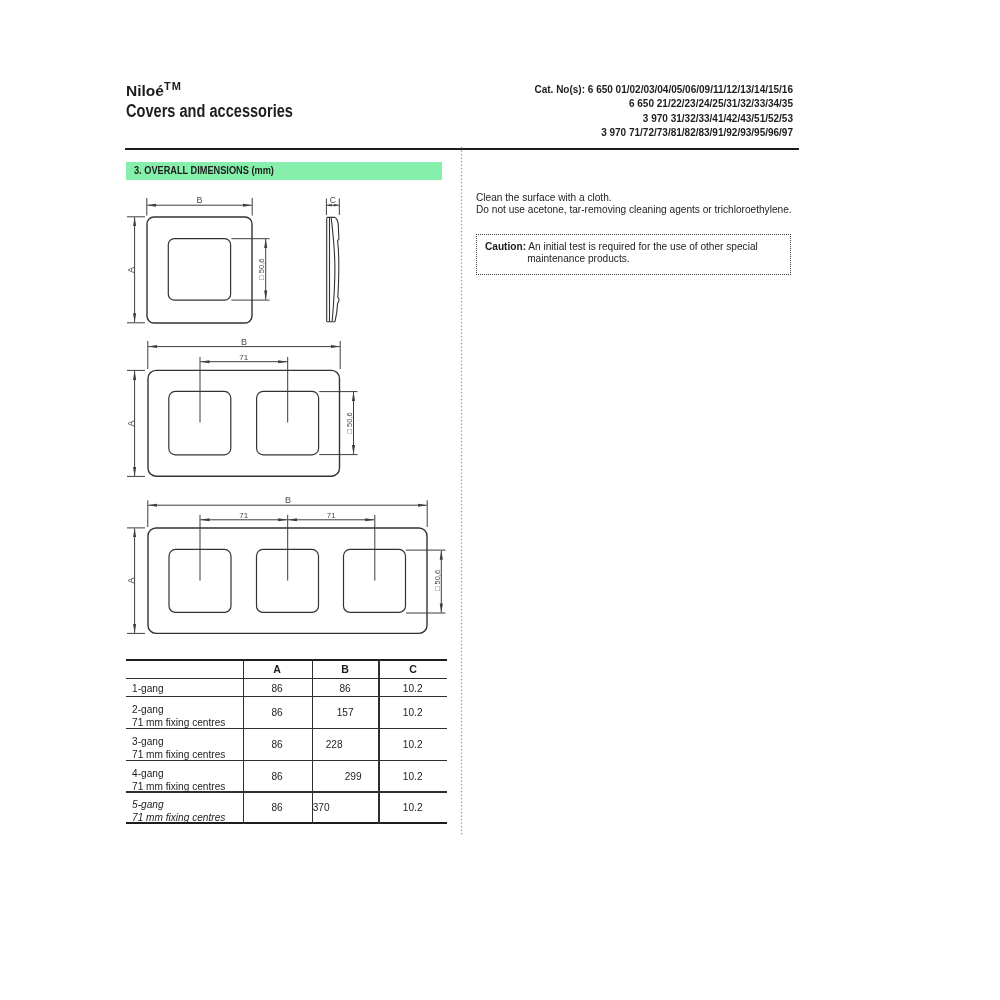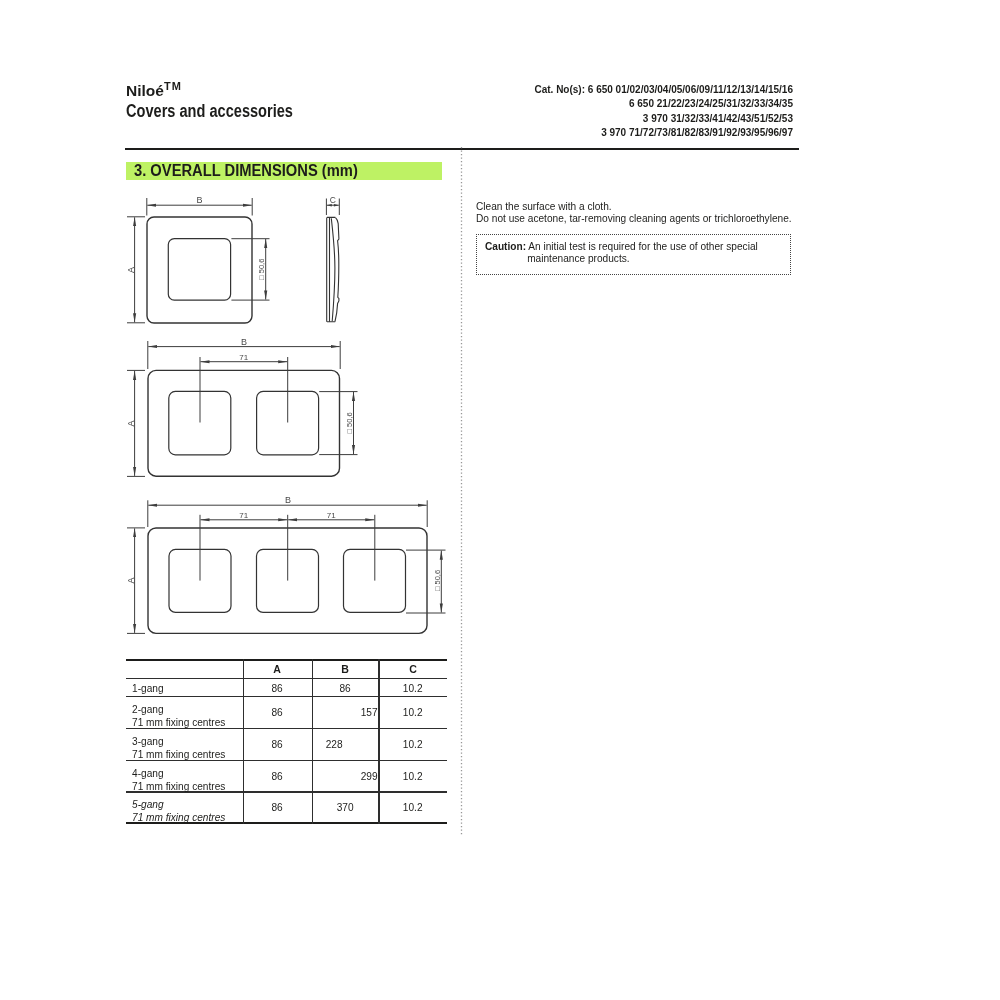--- a/index.html
+++ b/index.html
@@ -1,36 +1,36 @@
 <!DOCTYPE html>
 <html><head>
 <meta charset="utf-8">
 <style>
 html,body{margin:0;padding:0;background:#ffffff;}
 body{width:1000px;height:1000px;font-family:"Liberation Sans",sans-serif;color:#1d1d1b;}
 #page{position:relative;width:1000px;height:1000px;overflow:hidden;}
 .abs{position:absolute;}
 .cx{display:inline-block;transform:scaleX(0.92);transform-origin:0 50%;white-space:pre;}
 .cxc{display:inline-block;transform:scaleX(0.92);transform-origin:50% 50%;white-space:pre;}
-.bar{background:#bef264;color:#1d1d1b;font-weight:bold;font-size:16px;}
+.bar{background:#86efac;color:#1d1d1b;font-weight:bold;font-size:10px;}
 </style>
 </head>
 <body>
 <div id="page">
 
 <div class="abs" style="left:126px;top:83.0px;font-size:15.5px;line-height:15.5px;font-weight:bold;">Niloé<span style="font-size:11px;position:relative;top:-6.0px;letter-spacing:1.2px;">TM</span></div>
 <div class="abs" style="left:126px;top:102.2px;font-size:18px;line-height:18px;font-weight:bold;"><span class="cx" style="transform:scaleX(0.81);">Covers and accessories</span></div>
 
 <div class="abs" style="left:400px;top:82.6px;width:393px;text-align:right;font-size:10px;line-height:14.5px;font-weight:bold;">Cat. No(s): 6 650 01/02/03/04/05/06/09/11/12/13/14/15/16<br>6 650 21/22/23/24/25/31/32/33/34/35<br>3 970 31/32/33/41/42/43/51/52/53<br>3 970 71/72/73/81/82/83/91/92/93/95/96/97</div>
 
 <div class="abs" style="left:125px;top:148.4px;width:674px;height:1.8px;background:#1d1d1b;"></div>
 
 <div class="abs bar" style="left:125.5px;top:161.5px;width:316.5px;height:18.8px;line-height:18.8px;"><span class="cx" style="margin-left:8px;">3. OVERALL DIMENSIONS (mm)</span></div>
 
-<div class="abs" style="left:476px;top:190.9px;font-size:11px;line-height:12.2px;margin-top:9px;"><span class="cx">Clean the surface with a cloth.<br>Do not use acetone, tar-removing cleaning agents or trichloroethylene.</span></div>
+<div class="abs" style="left:476px;top:190.9px;font-size:11px;line-height:12.2px;"><span class="cx">Clean the surface with a cloth.<br>Do not use acetone, tar-removing cleaning agents or trichloroethylene.</span></div>
 
 <div class="abs" style="left:475.5px;top:234.3px;width:313px;height:38.5px;border:1px dotted #444;"></div>
 <div class="abs" style="left:485px;top:241.2px;font-size:11px;line-height:11.5px;"><span class="cx"><b>Caution:</b> An initial test is required for the use of other special<br>               maintenance products.</span></div>
 
 <div class="abs" style="left:126px;top:659px;width:321px;height:165px;">
 
   <div class="abs" style="left:0;top:0;width:321px;height:2px;background:#1d1d1b;"></div>
   <div class="abs" style="left:0;top:18.5px;width:321px;height:1.5px;background:#2e2e2e;"></div>
   <div class="abs" style="left:0;top:36.8px;width:321px;height:1.5px;background:#2e2e2e;"></div>
   <div class="abs" style="left:0;top:68.7px;width:321px;height:1.5px;background:#2e2e2e;"></div>
@@ -50,33 +50,33 @@
   <div class="abs" style="left:6px;top:44px;font-size:11px;line-height:13px;"><span class="cx">2-gang<br>71 mm fixing centres</span></div>
   <div class="abs" style="left:6px;top:76px;font-size:11px;line-height:13px;"><span class="cx">3-gang<br>71 mm fixing centres</span></div>
   <div class="abs" style="left:6px;top:107.7px;font-size:11px;line-height:13px;"><span class="cx">4-gang<br>71 mm fixing centres</span></div>
   <div class="abs" style="left:6px;top:139.3px;font-size:11px;line-height:13px;font-style:italic;"><span class="cx">5-gang<br>71 mm fixing centres</span></div>
 
   <div class="abs" style="left:117px;top:22.5px;width:69px;text-align:center;font-size:11px;line-height:13px;"><span class="cxc">86</span></div>
   <div class="abs" style="left:186px;top:22.5px;width:66px;text-align:center;font-size:11px;line-height:13px;"><span class="cxc">86</span></div>
   <div class="abs" style="left:252.4px;top:22.5px;width:68.6px;text-align:center;font-size:11px;line-height:13px;"><span class="cxc">10.2</span></div>
 
   <div class="abs" style="left:117px;top:47px;width:69px;text-align:center;font-size:11px;line-height:13px;"><span class="cxc">86</span></div>
-  <div class="abs" style="left:186px;top:47px;width:66px;text-align:center;font-size:11px;line-height:13px;padding-left:24px;"><span class="cxc">157</span></div>
+  <div class="abs" style="left:186px;top:47px;width:66px;text-align:center;font-size:11px;line-height:13px;"><span class="cxc">157</span></div>
   <div class="abs" style="left:252.4px;top:47px;width:68.6px;text-align:center;font-size:11px;line-height:13px;"><span class="cxc">10.2</span></div>
 
   <div class="abs" style="left:117px;top:79px;width:69px;text-align:center;font-size:11px;line-height:13px;"><span class="cxc">86</span></div>
   <div class="abs" style="left:186px;top:79px;width:44px;text-align:center;font-size:11px;line-height:13px;"><span class="cxc">228</span></div>
   <div class="abs" style="left:252.4px;top:79px;width:68.6px;text-align:center;font-size:11px;line-height:13px;"><span class="cxc">10.2</span></div>
 
   <div class="abs" style="left:117px;top:110.7px;width:69px;text-align:center;font-size:11px;line-height:13px;"><span class="cxc">86</span></div>
-  <div class="abs" style="left:186px;top:110.7px;width:66px;text-align:right;font-size:11px;line-height:13px;"><span class="cxc">299</span></div>
+  <div class="abs" style="left:186px;top:110.7px;width:66px;text-align:left;font-size:11px;line-height:13px;padding-left:32px;"><span class="cxc">299</span></div>
   <div class="abs" style="left:252.4px;top:110.7px;width:68.6px;text-align:center;font-size:11px;line-height:13px;"><span class="cxc">10.2</span></div>
 
   <div class="abs" style="left:117px;top:142.3px;width:69px;text-align:center;font-size:11px;line-height:13px;"><span class="cxc">86</span></div>
-  <div class="abs" style="left:186px;top:142.3px;width:66px;text-align:center;font-size:11px;line-height:13px;"><span class="cxc">370</span></div>
+  <div class="abs" style="left:186px;top:142.3px;width:66px;text-align:left;font-size:11px;line-height:13px;"><span class="cxc">370</span></div>
   <div class="abs" style="left:252.4px;top:142.3px;width:68.6px;text-align:center;font-size:11px;line-height:13px;"><span class="cxc">10.2</span></div>
 </div>
 
 <svg class="abs" style="left:0;top:0;" width="1000" height="1000" viewBox="0 0 1000 1000" fill="none">
 <defs>
 <marker id="ar" viewBox="0 0 10 6" refX="9.5" refY="3" markerWidth="9.5" markerHeight="5.7" orient="auto-start-reverse" markerUnits="userSpaceOnUse">
   <path d="M0.2,3 L10,1.35 L10,4.65 Z" fill="#3d3d3d" transform="rotate(180 5 3)"></path>
 </marker>
 </defs>
 <g stroke="#3d3d3d" stroke-width="1">

